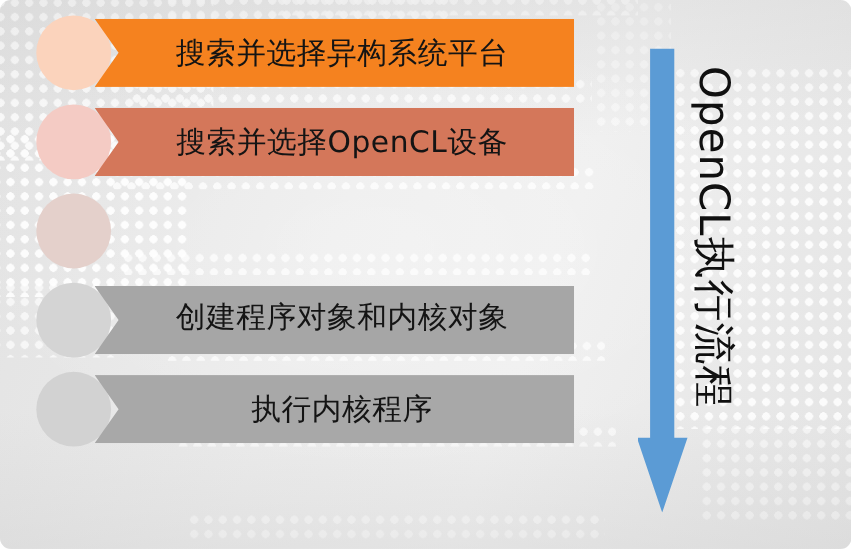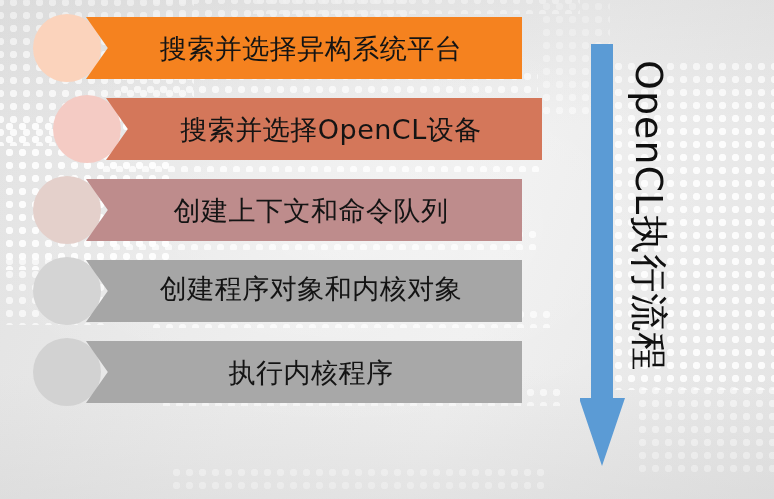--- a/index.html
+++ b/index.html
@@ -12,20 +12,21 @@
     overflow: hidden;
     font-family: "DejaVu Sans", "Liberation Sans", sans-serif;
   }
 
   #slide {
     position: relative;
     width: 774px;
     height: 499px;
     overflow: hidden;
     background: linear-gradient(110deg, #e2e2e2 0%, #e6e6e6 18%, #ececec 40%, #efefef 62%, #e9e9e9 82%, #e4e4e4 100%);
+    border-radius: 10px;
   }
 
   
   .dots {
     position: absolute;
     inset: 0;
     pointer-events: none;
   }
   .dots .band {
     position: absolute;
@@ -139,32 +140,29 @@
 
   <div class="rows">
 
     <div class="row" style="top:14px;">
       <div class="bullet" style="background:#FBD3BC;"></div>
       <div class="bar" style="background:#F5821F;">
         <span class="bar-label">搜索并选择异构系统平台</span>
       </div>
     </div>
 
-    <div class="row" style="top:95px;margin-left:20px;">
+    <div class="row" style="top:95px;">
       <div class="bullet" style="background:#F4CBC4;"></div>
       <div class="bar" style="background:#D4775A;">
         <span class="bar-label">搜索并选择OpenCL设备</span>
       </div>
     </div>
 
     <div class="row" style="top:176px;">
       <div class="bullet" style="background:#E4D0CB;"></div>
-      <div class="bar" style="background:#BE8C8C;">
-        <span class="bar-label">创建上下文和命令队列</span>
-      </div>
     </div>
 
     <div class="row" style="top:257px;">
       <div class="bullet" style="background:#D4D4D4;"></div>
       <div class="bar" style="background:#A6A6A6;font-family:Liberation Mono, monospace;">
         <span class="bar-label">创建程序对象和内核对象</span>
       </div>
     </div>
 
     <div class="row" style="top:338px;">

